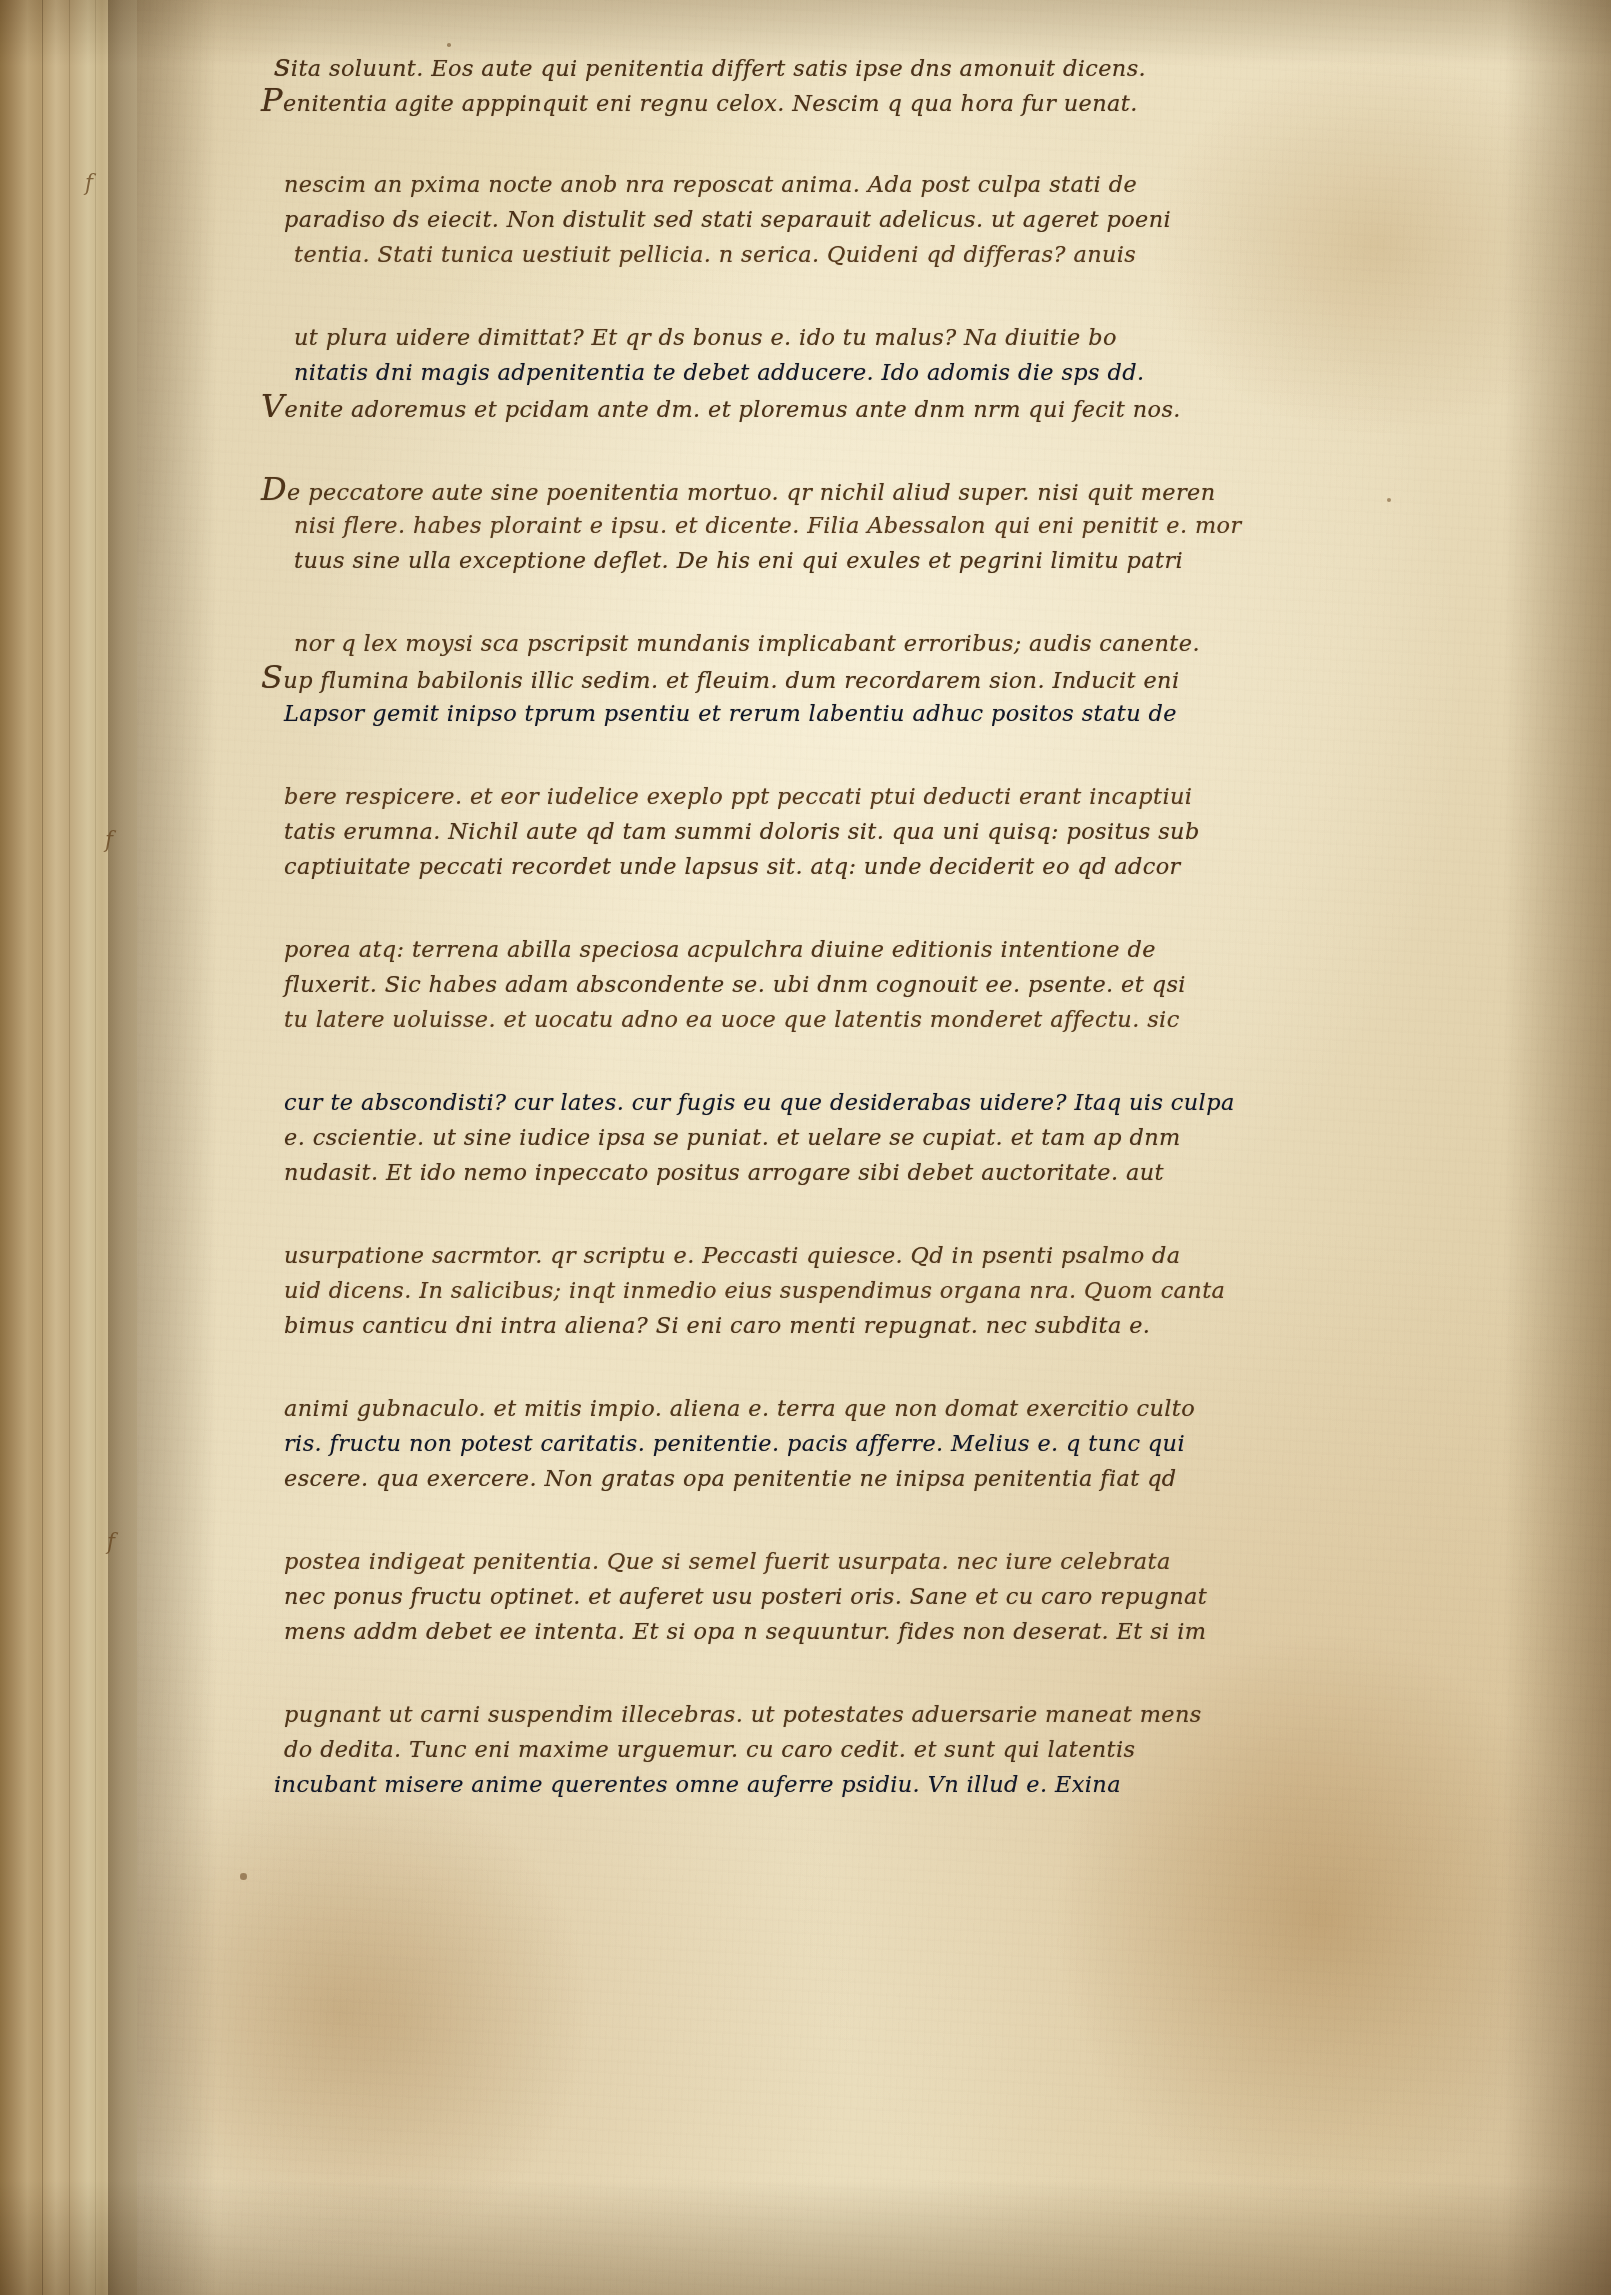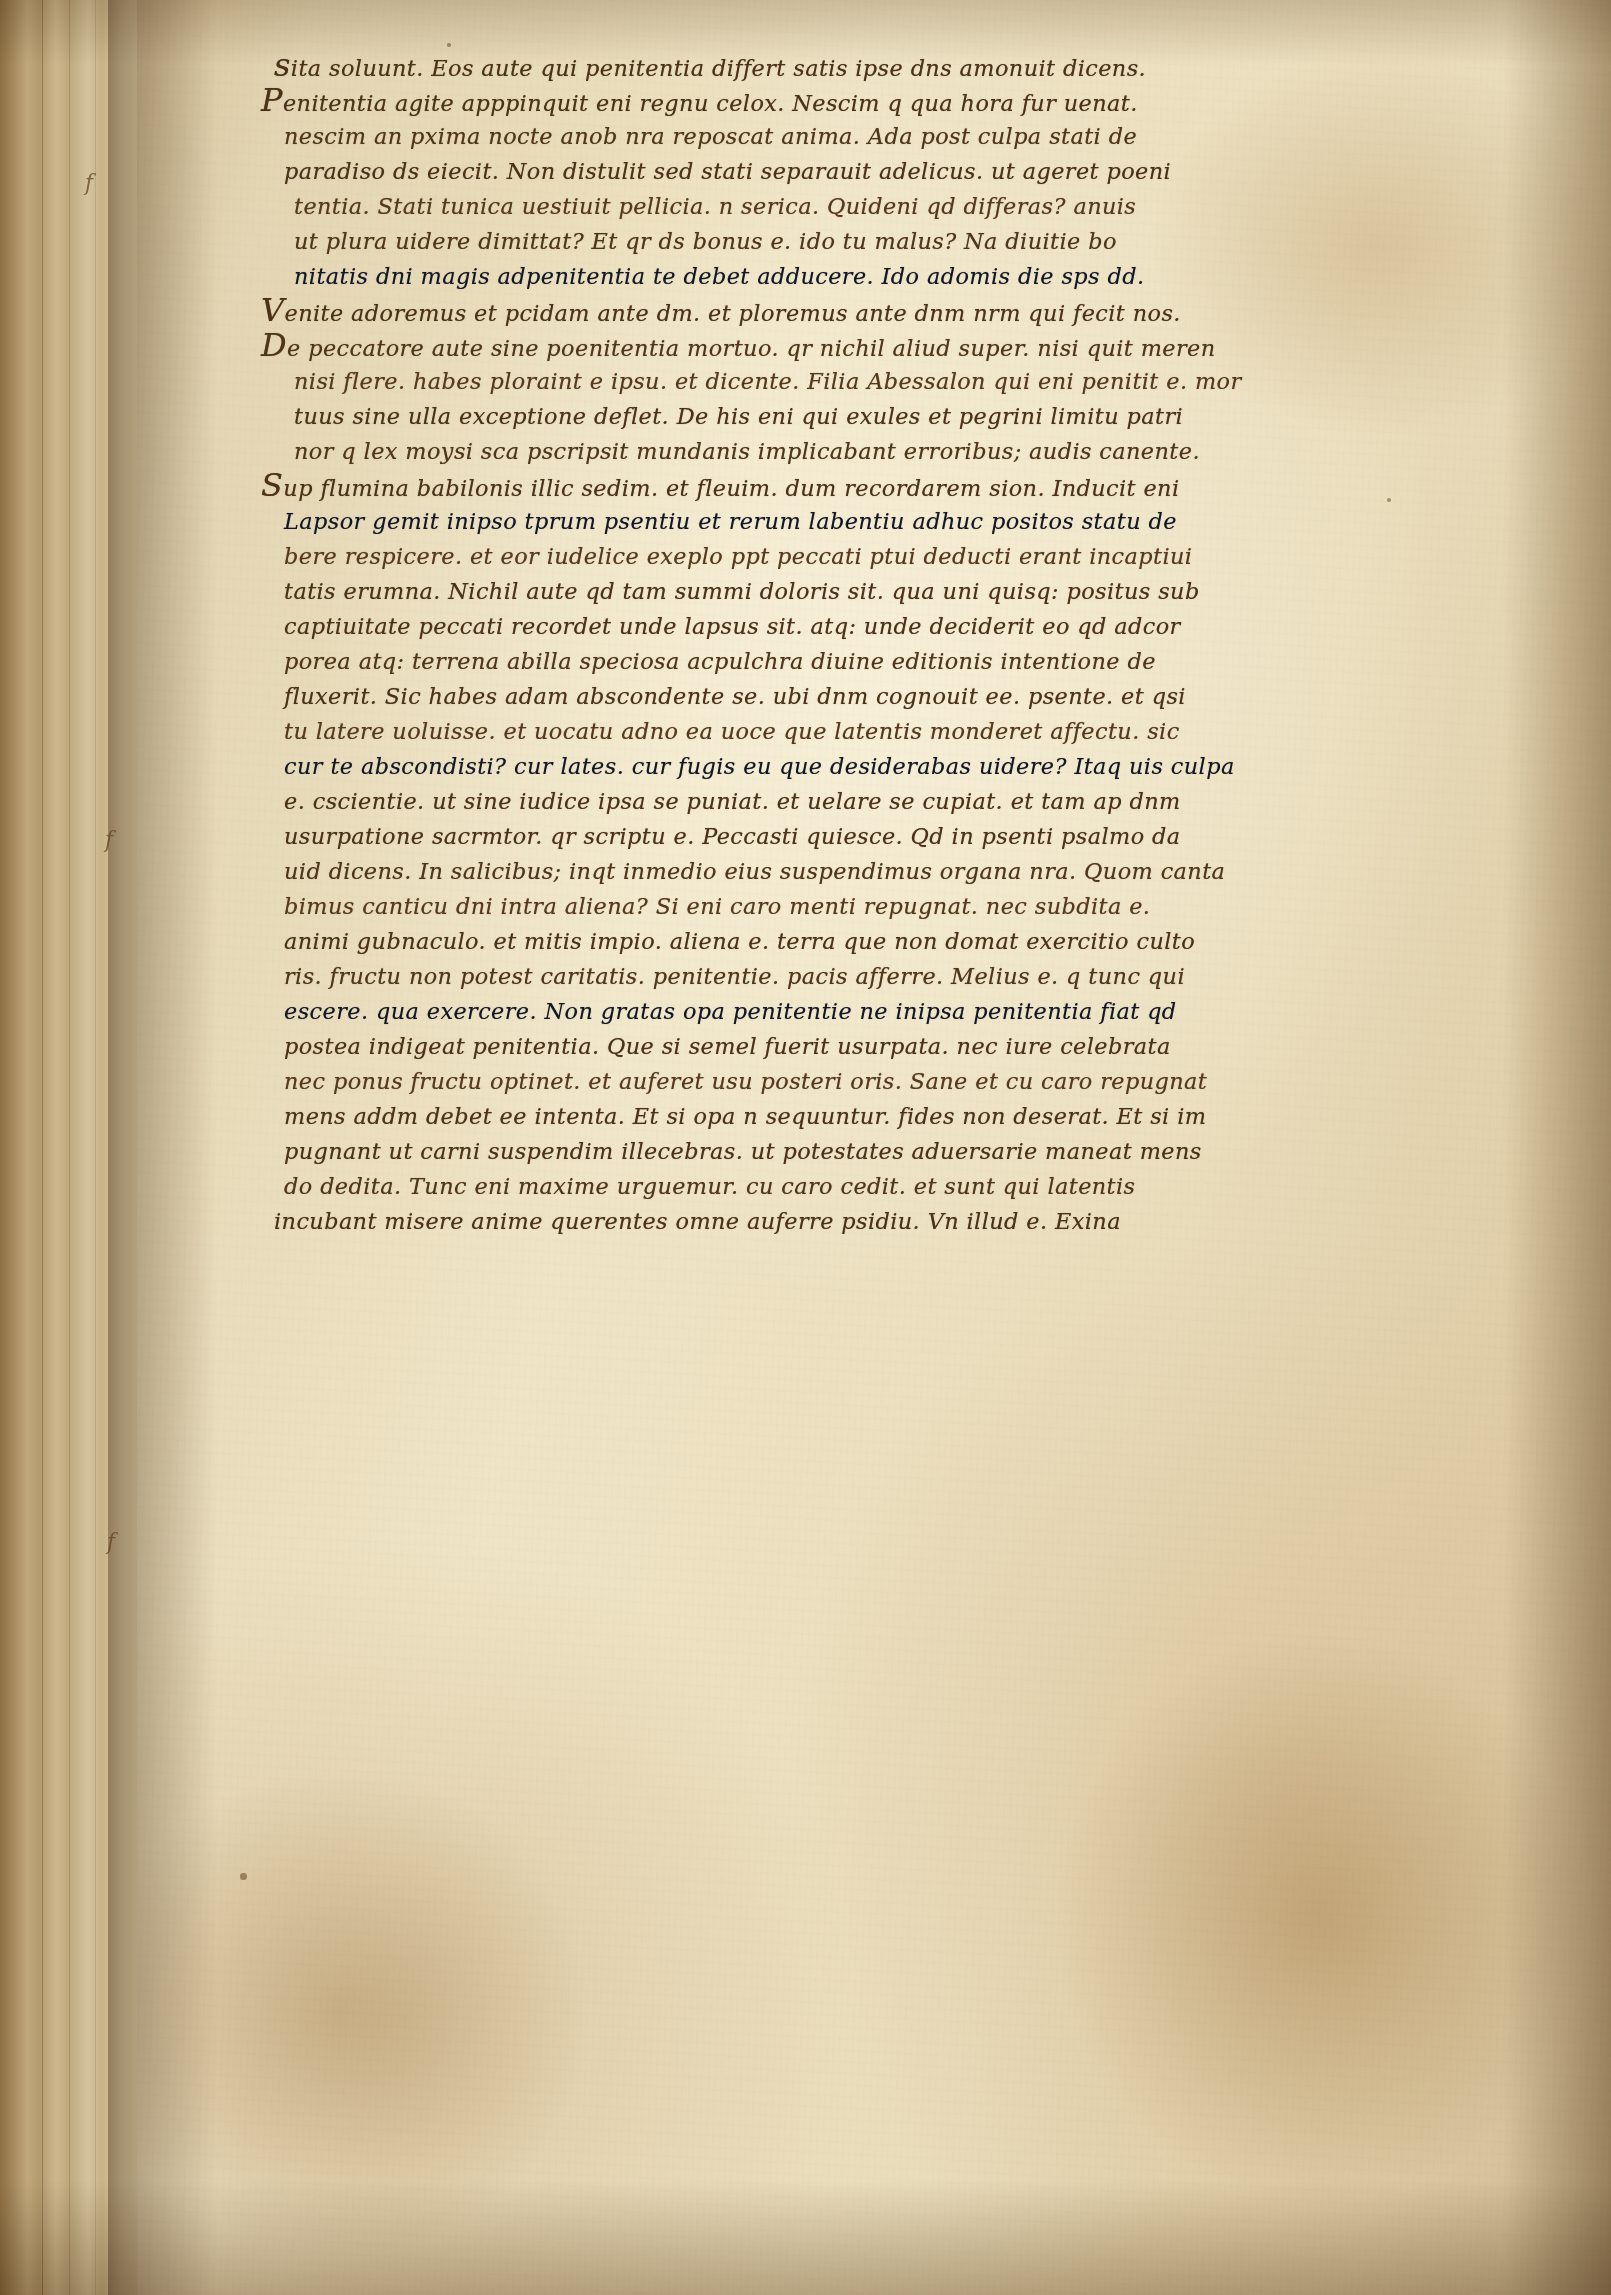--- a/index.html
+++ b/index.html
@@ -109,21 +109,21 @@
     white-space: nowrap;
     color: #4a3118;
     font-size: 22.4px;
     letter-spacing: 0.4px;
     font-family: "DejaVu Serif", serif;
     font-style: italic;
     font-weight: 400;
     text-shadow: 0 0 0.8px rgba(74,49,24,0.55);
   }
   
-  .line:nth-child(3n)   { color: #4f3519; }
+  .line:nth-child(3n)   { color: #4f3519; margin-top: 48px; }
   .line:nth-child(5n)   { color: #56391c; }
   .line:nth-child(7n)   { color: #0f172a; }
 
   .line.indent-1 { padding-left: 10px; }
   .line.indent-2 { padding-left: 20px; }
   .line.hang     { margin-left: -13px; }
 
   
   .line.cap::first-letter {
     font-size: 32px;
@@ -193,20 +193,21 @@
     <div class="line cap hang">Sup flumina babilonis illic sedim. et fleuim. dum recordarem sion. Inducit eni</div>
     <div class="line indent-1">Lapsor gemit inipso tprum psentiu et rerum labentiu adhuc positos statu de</div>
     <div class="line indent-1">bere respicere. et eor iudelice exeplo ppt peccati ptui deducti erant incaptiui</div>
     <div class="line indent-1">tatis erumna. Nichil aute qd tam summi doloris sit. qua uni quisq: positus sub</div>
     <div class="line indent-1">captiuitate peccati recordet unde lapsus sit. atq: unde deciderit eo qd adcor</div>
     <div class="line indent-1">porea atq: terrena abilla speciosa acpulchra diuine editionis intentione de</div>
     <div class="line indent-1">fluxerit. Sic habes adam abscondente se. ubi dnm cognouit ee. psente. et qsi</div>
     <div class="line indent-1">tu latere uoluisse. et uocatu adno ea uoce que latentis monderet affectu. sic</div>
     <div class="line indent-1">cur te abscondisti? cur lates. cur fugis eu que desiderabas uidere? Itaq uis culpa</div>
     <div class="line indent-1">e. cscientie. ut sine iudice ipsa se puniat. et uelare se cupiat. et tam ap dnm</div>
+    <div class="line indent-1">nudasit. Et ido nemo inpeccato positus arrogare sibi debet auctoritate. aut</div>
     <div class="line indent-1">usurpatione sacrmtor. qr scriptu e. Peccasti quiesce. Qd in psenti psalmo da</div>
     <div class="line indent-1">uid dicens. In salicibus; inqt inmedio eius suspendimus organa nra. Quom canta</div>
     <div class="line indent-1">bimus canticu dni intra aliena? Si eni caro menti repugnat. nec subdita e.</div>
     <div class="line indent-1">animi gubnaculo. et mitis impio. aliena e. terra que non domat exercitio culto</div>
     <div class="line indent-1">ris. fructu non potest caritatis. penitentie. pacis afferre. Melius e. q tunc qui</div>
     <div class="line indent-1">escere. qua exercere. Non gratas opa penitentie ne inipsa penitentia fiat qd</div>
     <div class="line indent-1">postea indigeat penitentia. Que si semel fuerit usurpata. nec iure celebrata</div>
     <div class="line indent-1">nec ponus fructu optinet. et auferet usu posteri oris. Sane et cu caro repugnat</div>
     <div class="line indent-1">mens addm debet ee intenta. Et si opa n sequuntur. fides non deserat. Et si im</div>
     <div class="line indent-1">pugnant ut carni suspendim illecebras. ut potestates aduersarie maneat mens</div>

